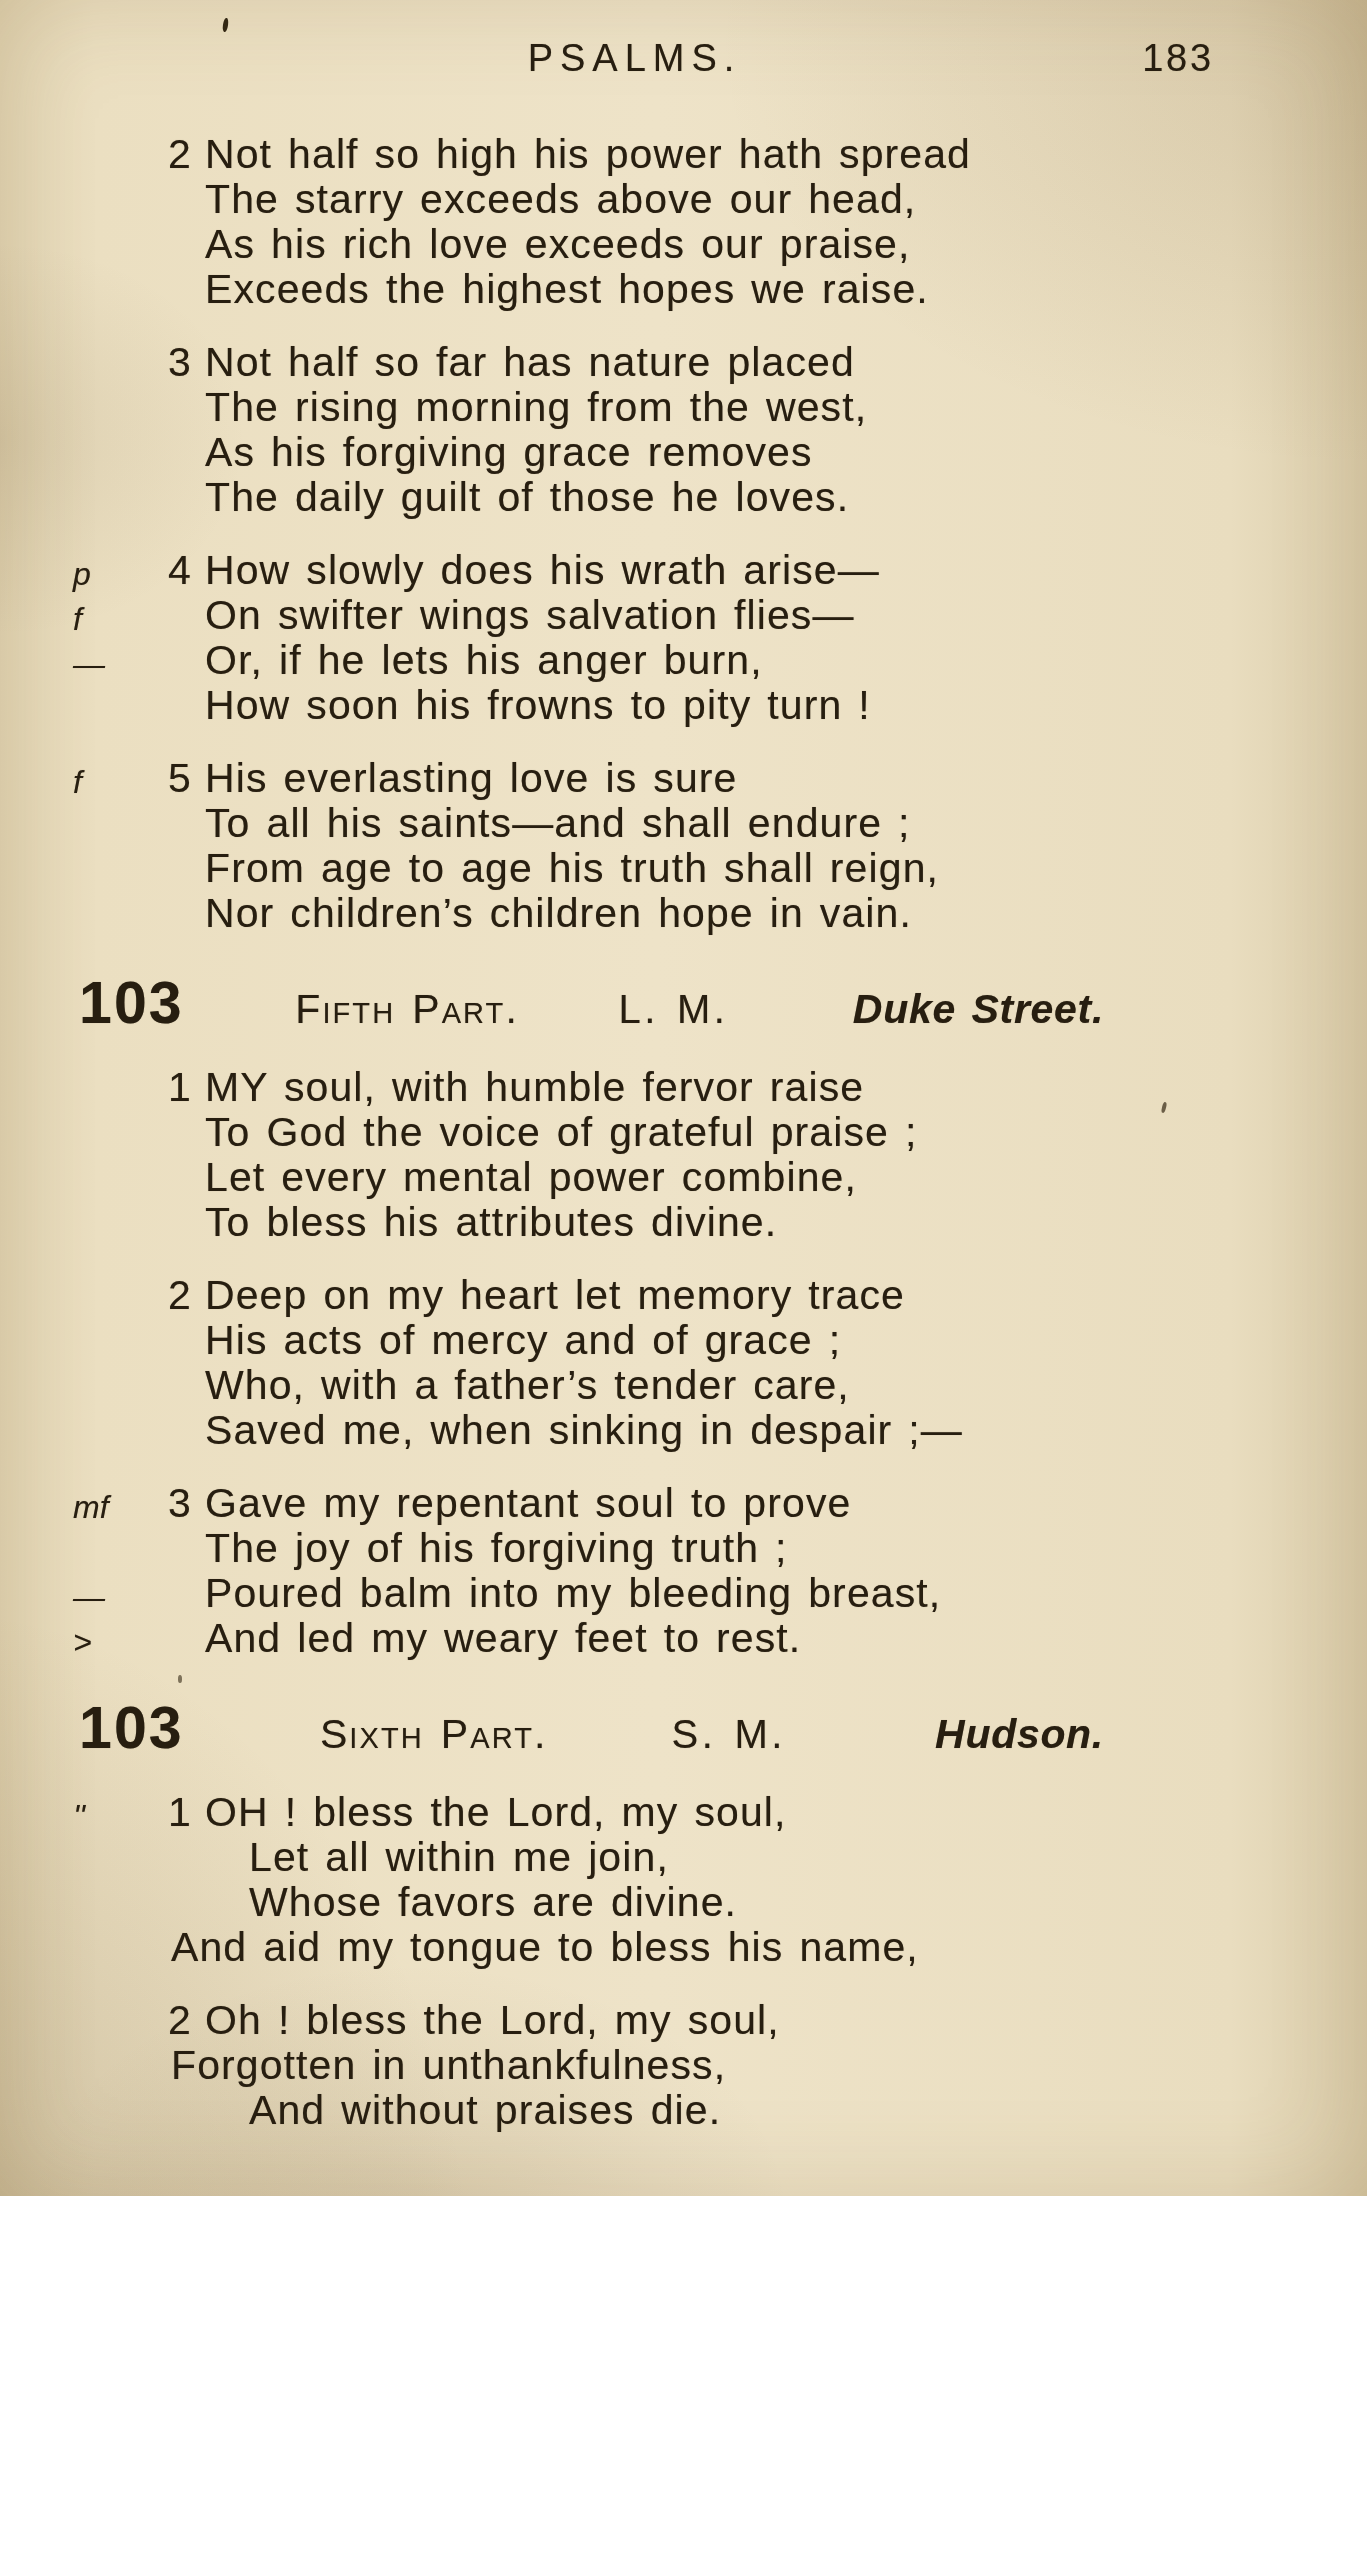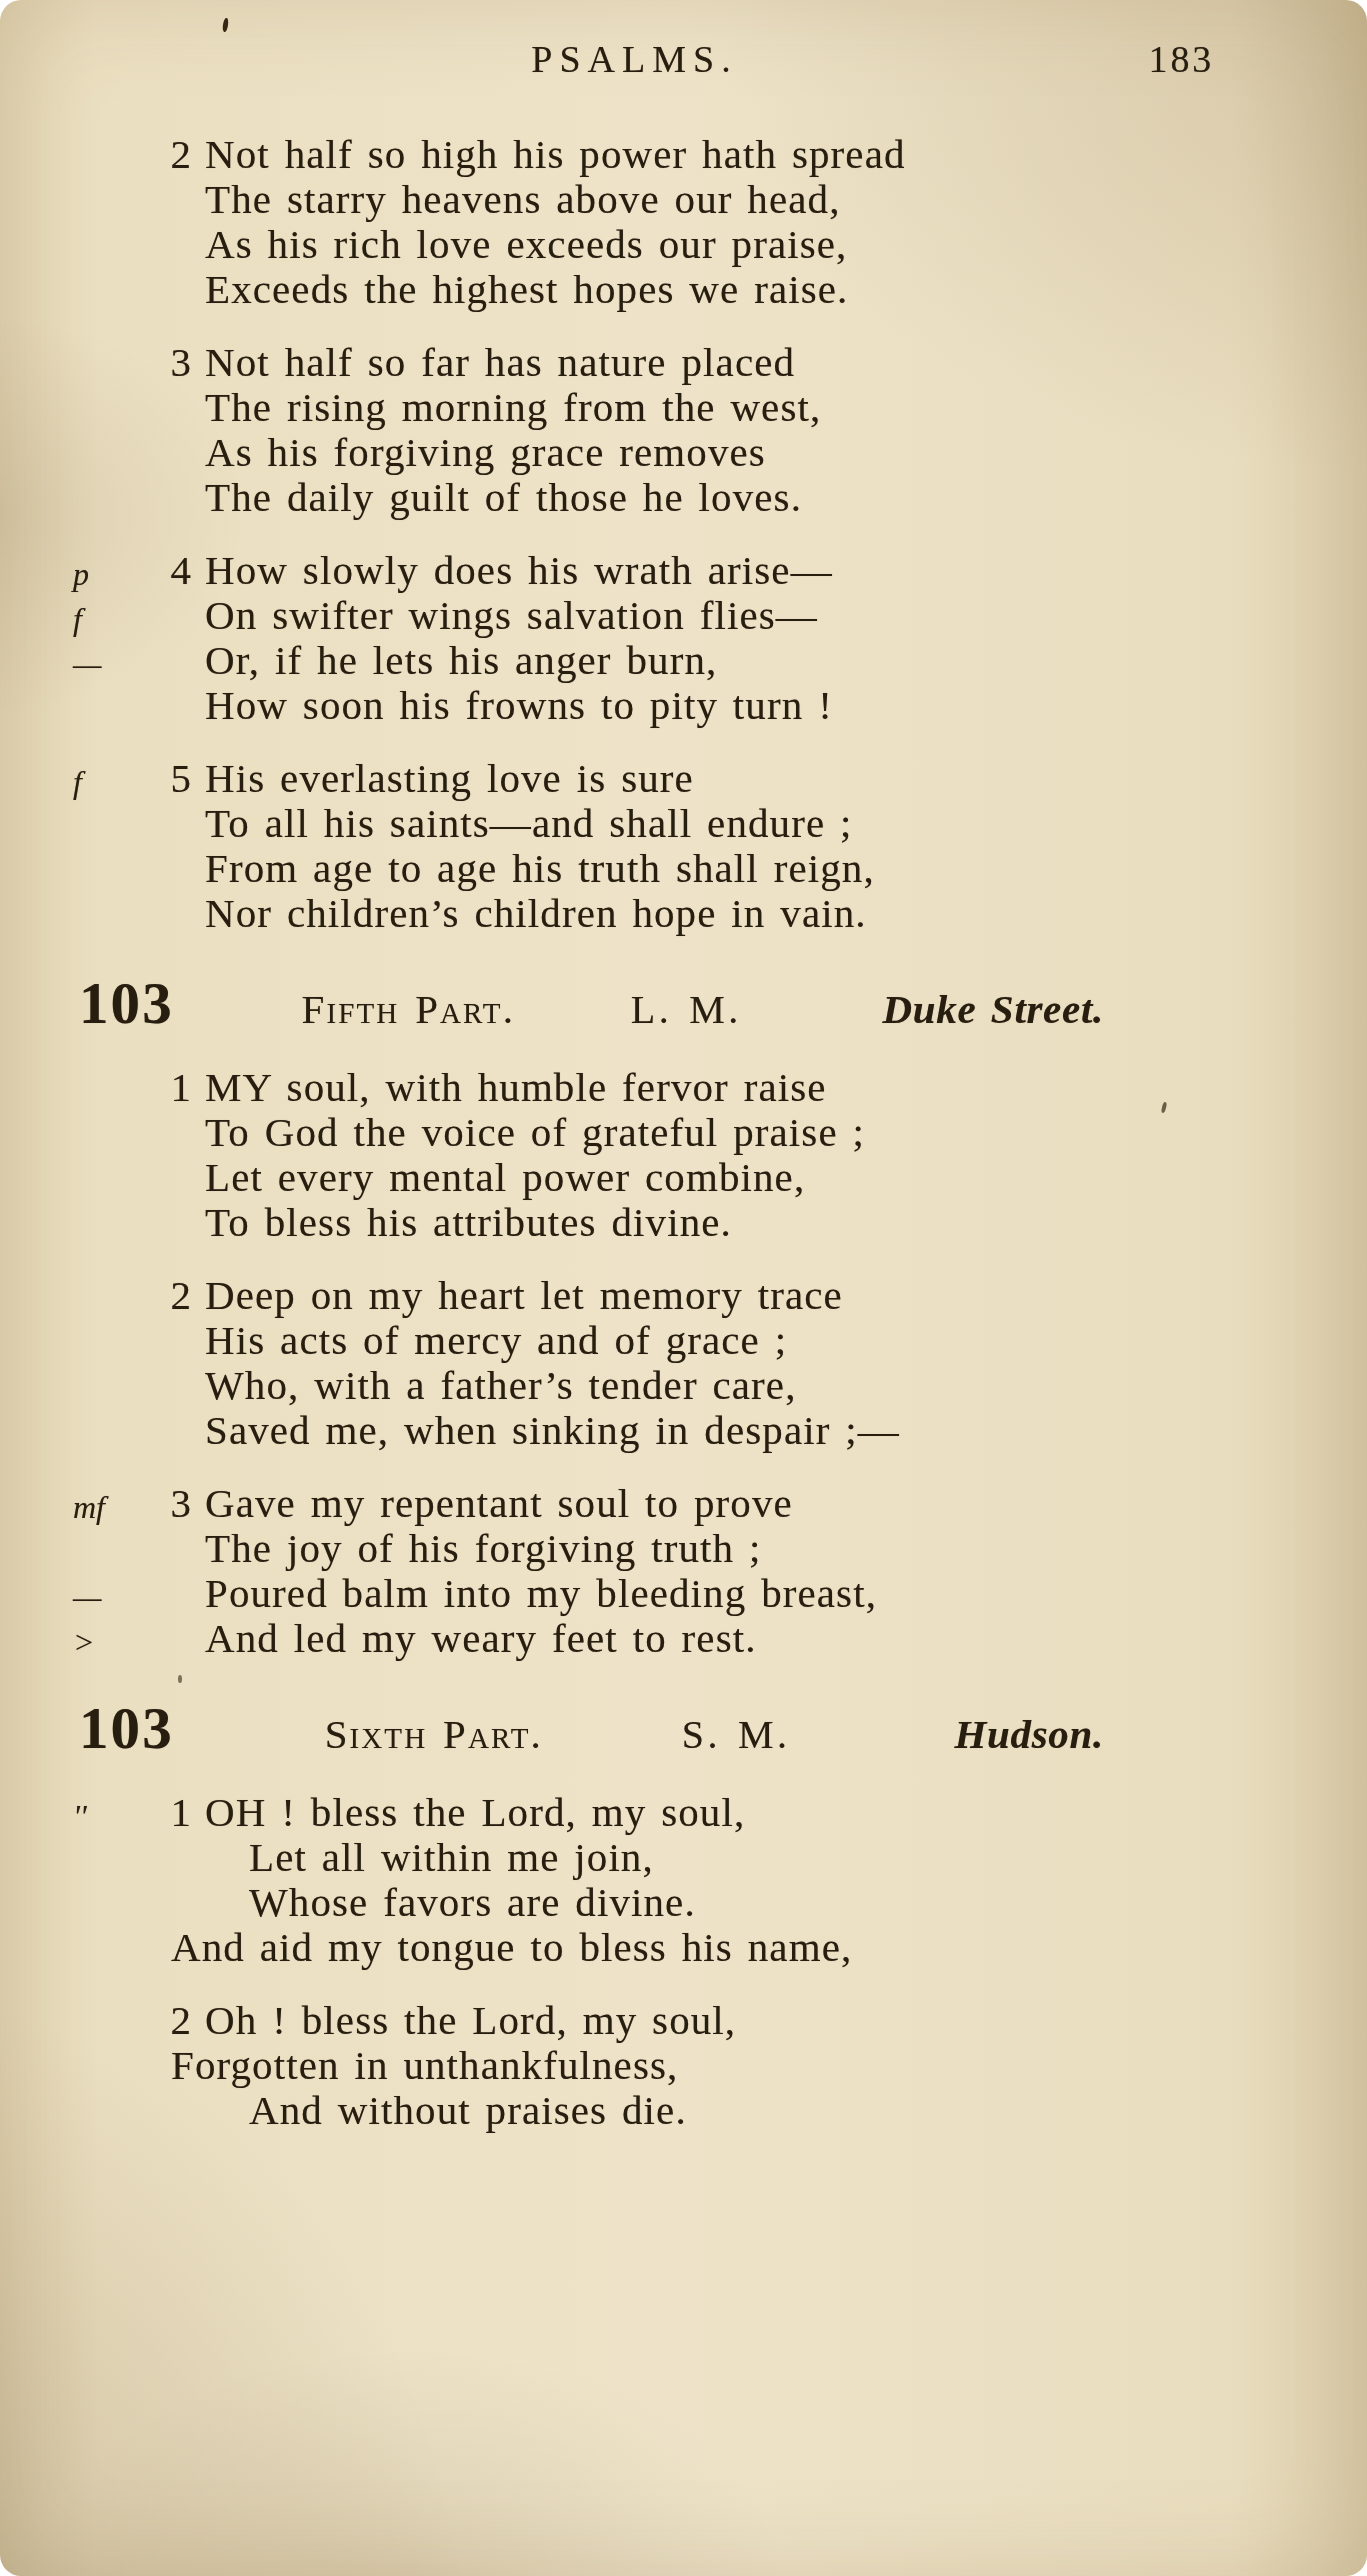--- a/index.html
+++ b/index.html
@@ -1,28 +1,27 @@
 <!DOCTYPE html>
 <html style="font-size:11.3px"><head>
 <meta charset="utf-8">
 <style>
   html,body{margin:0;padding:0;}
   .page{
     position:relative;
-    width:1367px;height:2576px;overflow:hidden;
-    font-family:Liberation Serif, serif;
+    width:1367px;height:2196px;overflow:hidden;
+    font-family:Liberation Sans, sans-serif;
     color:var(--ink,#271e10);
     background:
       radial-gradient(1130px 706px at 102% 2%, rgba(110,80,35,.15), rgba(0,0,0,0) 60%),
       radial-gradient(989px 1271px at -5% 105%, rgba(95,70,30,.22), rgba(0,0,0,0) 55%),
       radial-gradient(636px 424px at 30% 101%, rgba(95,70,30,.12), rgba(0,0,0,0) 60%),
       radial-gradient(353px 282px at 0% 20%, rgba(95,70,30,.10), rgba(0,0,0,0) 70%),
       linear-gradient(90deg,#e2d5b4 0%,#ebdfc1 7%,#eee3c8 48%,#e9ddbf 90%,#d9cba9 100%);
     box-shadow: inset 0 0 99px rgba(120,90,40,.18);
-    border-radius: 21px;
   }
   .page *{text-shadow:0 0 0.7px rgba(40,28,12,.45);}
   
   .running-head{position:relative;height:51px;padding-top:37px;font-size:38px;}
   .running-title{position:absolute;left:calc(50% - 49px);transform:translateX(-50%);letter-spacing:7px;}
   .page-number{position:absolute;right:153px;top:37px;letter-spacing:2.8px;}
   
   .text-block{margin-top:44px;font-size:41px;line-height:45px;letter-spacing:1.1px;word-spacing:3.5px;}
   .verse{margin-bottom:28px;}
   .line{position:relative;padding-left:205px;white-space:nowrap;}
@@ -51,21 +50,21 @@
   <span class="speck s3"></span>
 
   <div class="running-head">
     <span class="running-title">PSALMS.</span>
     <span class="page-number">183</span>
   </div>
 
   <div class="text-block">
       <div class="verse">
         <div class="line i1"><span class="num">2</span><span class="txt">Not half so high his power hath spread</span></div>
-        <div class="line i1"><span class="txt">The starry heavens above our head,</span></div>
+        <div class="line i1"><span class="txt">The starry exceeds above our head,</span></div>
         <div class="line i1"><span class="txt">As his rich love exceeds our praise,</span></div>
         <div class="line i1"><span class="txt">Exceeds the highest hopes we raise.</span></div>
       </div>
       <div class="verse">
         <div class="line i1"><span class="num">3</span><span class="txt">Not half so far has nature placed</span></div>
         <div class="line i1"><span class="txt">The rising morning from the west,</span></div>
         <div class="line i1"><span class="txt">As his forgiving grace removes</span></div>
         <div class="line i1"><span class="txt">The daily guilt of those he loves.</span></div>
       </div>
       <div class="verse">

